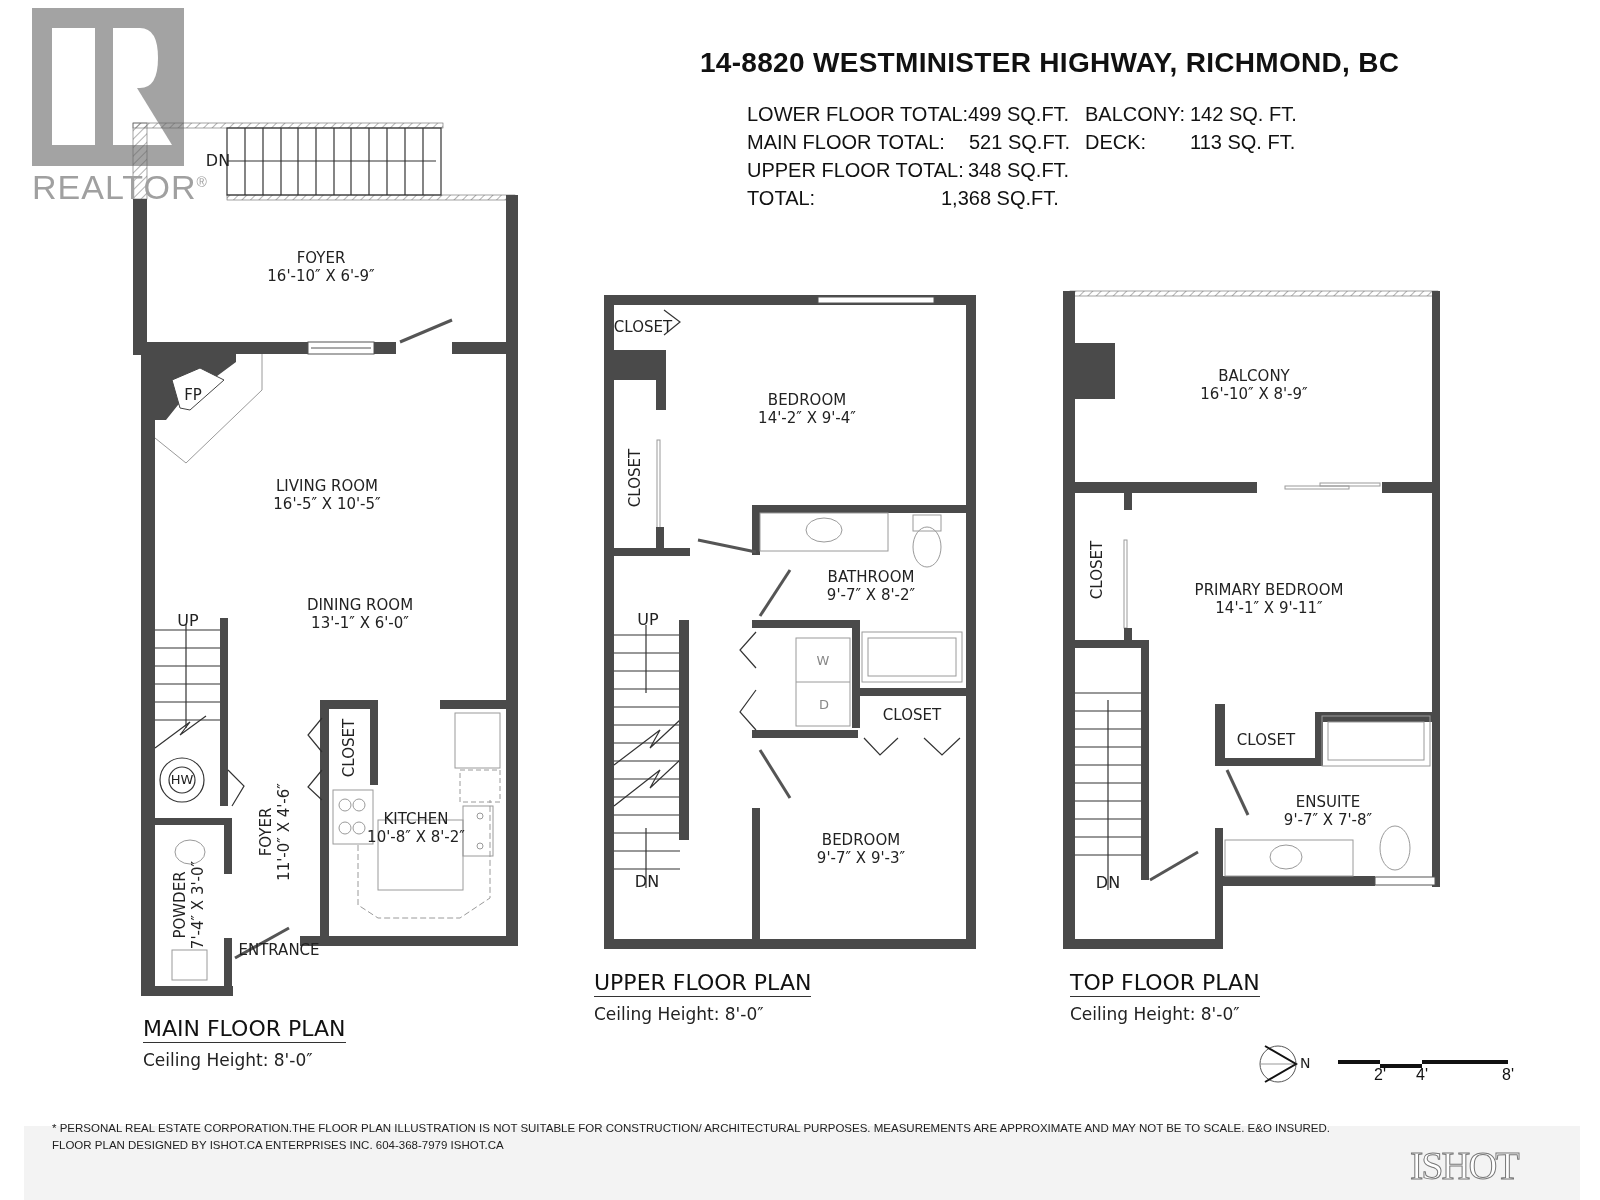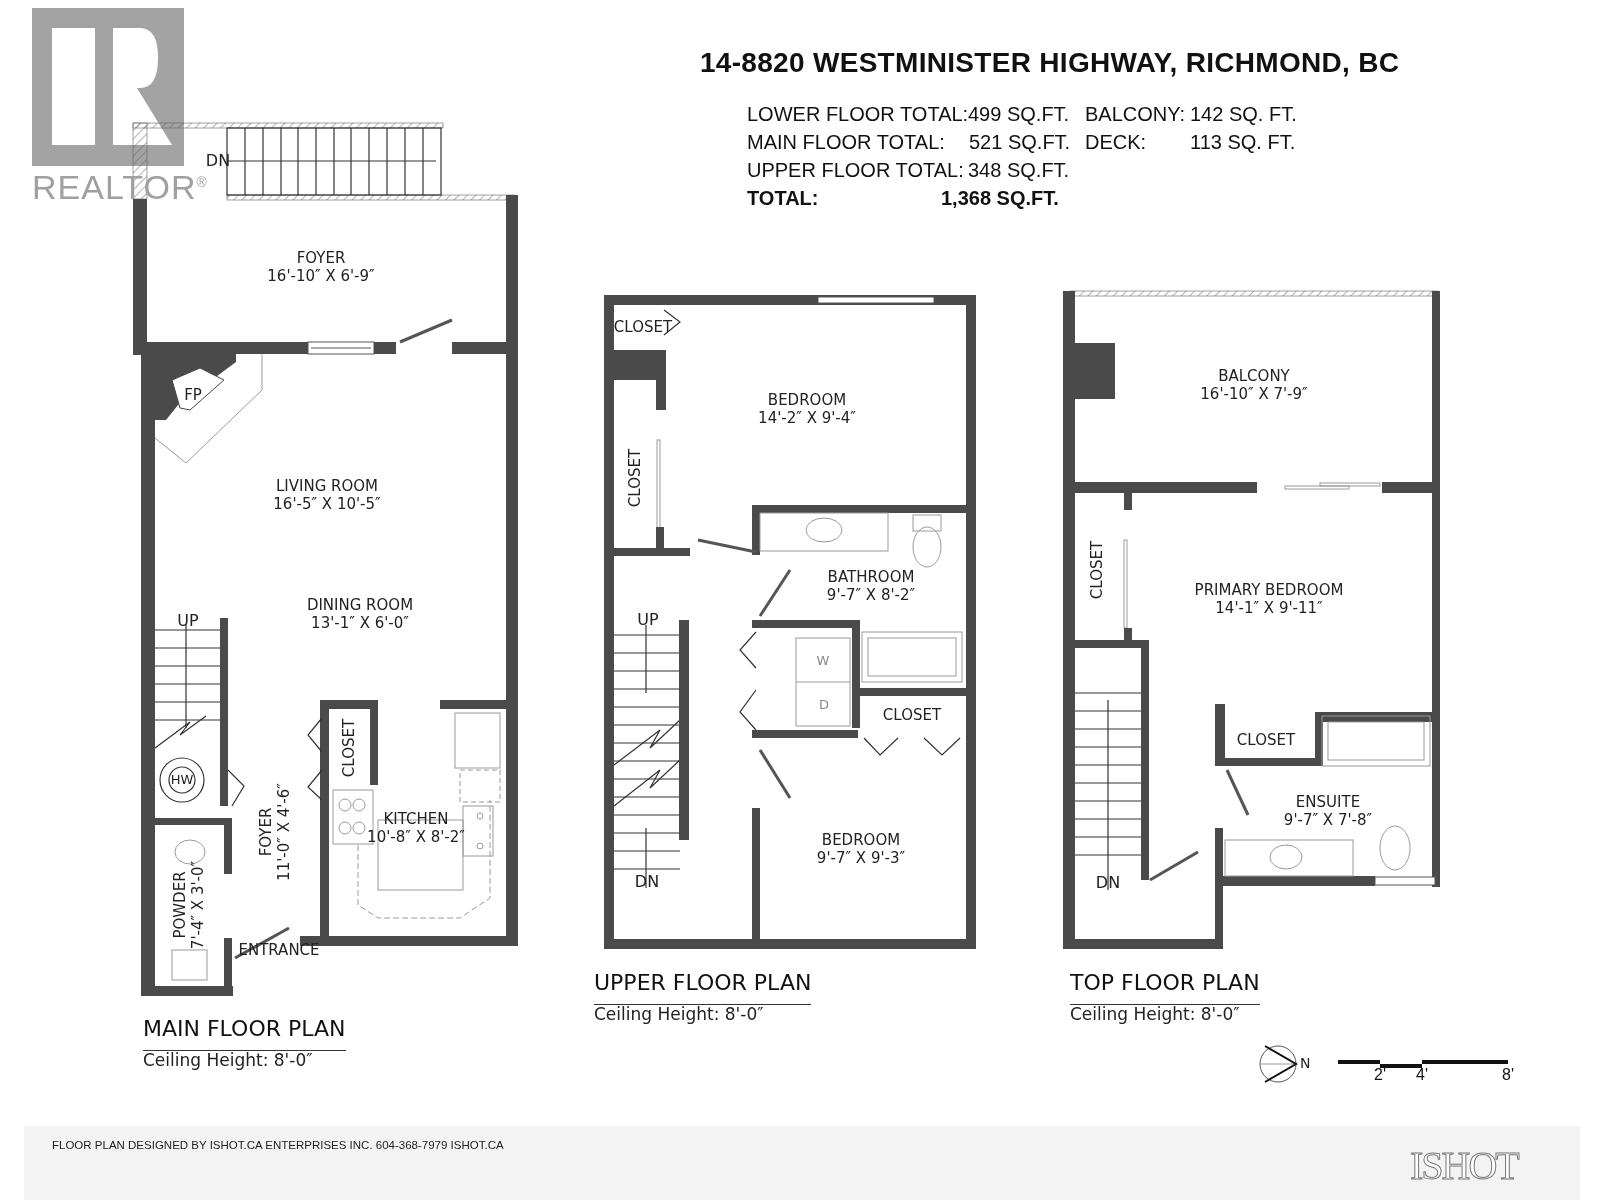--- a/index.html
+++ b/index.html
@@ -7,22 +7,22 @@
   .abs { position:absolute; }
   svg.plan { position:absolute; left:0; top:0; width:1600px; height:1200px; }
   .wall { fill:#4a4a4a; }
   .thin { fill:none; stroke:#9a9a9a; stroke-width:1; }
   .dk { fill:none; stroke:#333; stroke-width:1.2; }
   .lbl { position:absolute; text-align:center; font-size:15px; line-height:18px; color:#222; white-space:nowrap; transform:translateX(-50%); }
   .lbl.v { transform:translate(-50%,-50%) rotate(-90deg); }
   .small { font-size:16px; }
   .title { left:700px; top:47px; font-family:"Liberation Sans", sans-serif; font-size:28px; font-weight:bold; letter-spacing:0.3px; color:#111; white-space:nowrap; }
   .tot { font-family:"Liberation Sans", sans-serif; font-size:20px; color:#111; white-space:nowrap; }
-  .tot.b { font-weight:bold; }
-  .plan-title { font-size:22px; color:#111; white-space:nowrap; border-bottom:1.5px solid #333; padding-bottom:9px; }
+  .tot.b { font-weight:normal; }
+  .plan-title { font-size:22px; color:#111; white-space:nowrap; border-bottom:1.5px solid #333; padding-bottom:1px; }
   .plan-sub { font-size:17px; color:#222; white-space:nowrap;margin-top:7px; }
   .footer { left:24px; top:1126px; width:1556px; height:74px; background:#f3f3f3; }
   .foot-text { font-family:"Liberation Sans", sans-serif; font-size:11.5px; color:#222; white-space:nowrap; }
   .realtor-text { left:32px; top:168px; font-family:"Liberation Sans", sans-serif; font-size:34px; color:#a0a0a0; letter-spacing:1px; }
   .ishot { left:1410px; top:1142px; font-family:"Liberation Serif", serif; font-size:40px; color:#fff; -webkit-text-stroke:1px #777; letter-spacing:-2px;text-align:right; }
   .scale-lbl { font-family:"Liberation Sans", sans-serif; font-size:16px; color:#111; }
 </style>
 </head>
 <body>
 
@@ -311,21 +311,21 @@
 <div class="lbl" style="left:861px;top:831px">
     <div>BEDROOM</div>
     <div>9'-7″ X 9'-3″</div>
   </div>
 <div class="lbl small" style="left:647px;top:873px">DN</div>
 <div class="abs plan-title" style="left:594px;top:970px">UPPER FLOOR PLAN</div>
 <div class="abs plan-sub" style="left:594px;top:997px">Ceiling Height: 8'-0″</div>
 
 <div class="lbl" style="left:1254px;top:367px">
     <div>BALCONY</div>
-    <div>16'-10″ X 7'-9″</div>
+    <div>16'-10″ X 8'-9″</div>
   </div>
 <div class="lbl v" style="left:1097px;top:570px">CLOSET</div>
 <div class="lbl" style="left:1269px;top:581px">
     <div>PRIMARY BEDROOM</div>
     <div>14'-1″ X 9'-11″</div>
   </div>
 <div class="lbl" style="left:1266px;top:731px">CLOSET</div>
 <div class="lbl" style="left:1328px;top:793px">
     <div>ENSUITE</div>
     <div>9'-7″ X 7'-8″</div>
@@ -333,15 +333,16 @@
 <div class="lbl small" style="left:1108px;top:874px">DN</div>
 <div class="abs plan-title" style="left:1070px;top:970px">TOP FLOOR PLAN</div>
 <div class="abs plan-sub" style="left:1070px;top:997px">Ceiling Height: 8'-0″</div>
 
 <div class="abs" style="left:1300px;top:1055px;font-size:14px">N</div>
 <div class="abs scale-lbl" style="left:1374px;top:1066px">2'</div>
 <div class="abs scale-lbl" style="left:1416px;top:1066px">4'</div>
 <div class="abs scale-lbl" style="left:1502px;top:1066px">8'</div>
 
 <div class="abs footer">
+  <div class="abs foot-text" style="left:28px;top:-4px">* PERSONAL REAL ESTATE CORPORATION.THE FLOOR PLAN ILLUSTRATION IS NOT SUITABLE FOR CONSTRUCTION/ ARCHITECTURAL PURPOSES. MEASUREMENTS ARE APPROXIMATE AND MAY NOT BE TO SCALE. E&amp;O INSURED.</div>
   <div class="abs foot-text" style="left:28px;top:13px">FLOOR PLAN DESIGNED BY ISHOT.CA ENTERPRISES INC. 604-368-7979  ISHOT.CA</div>
 </div>
 <div class="abs ishot">ISHOT</div>
 
 </body></html>

